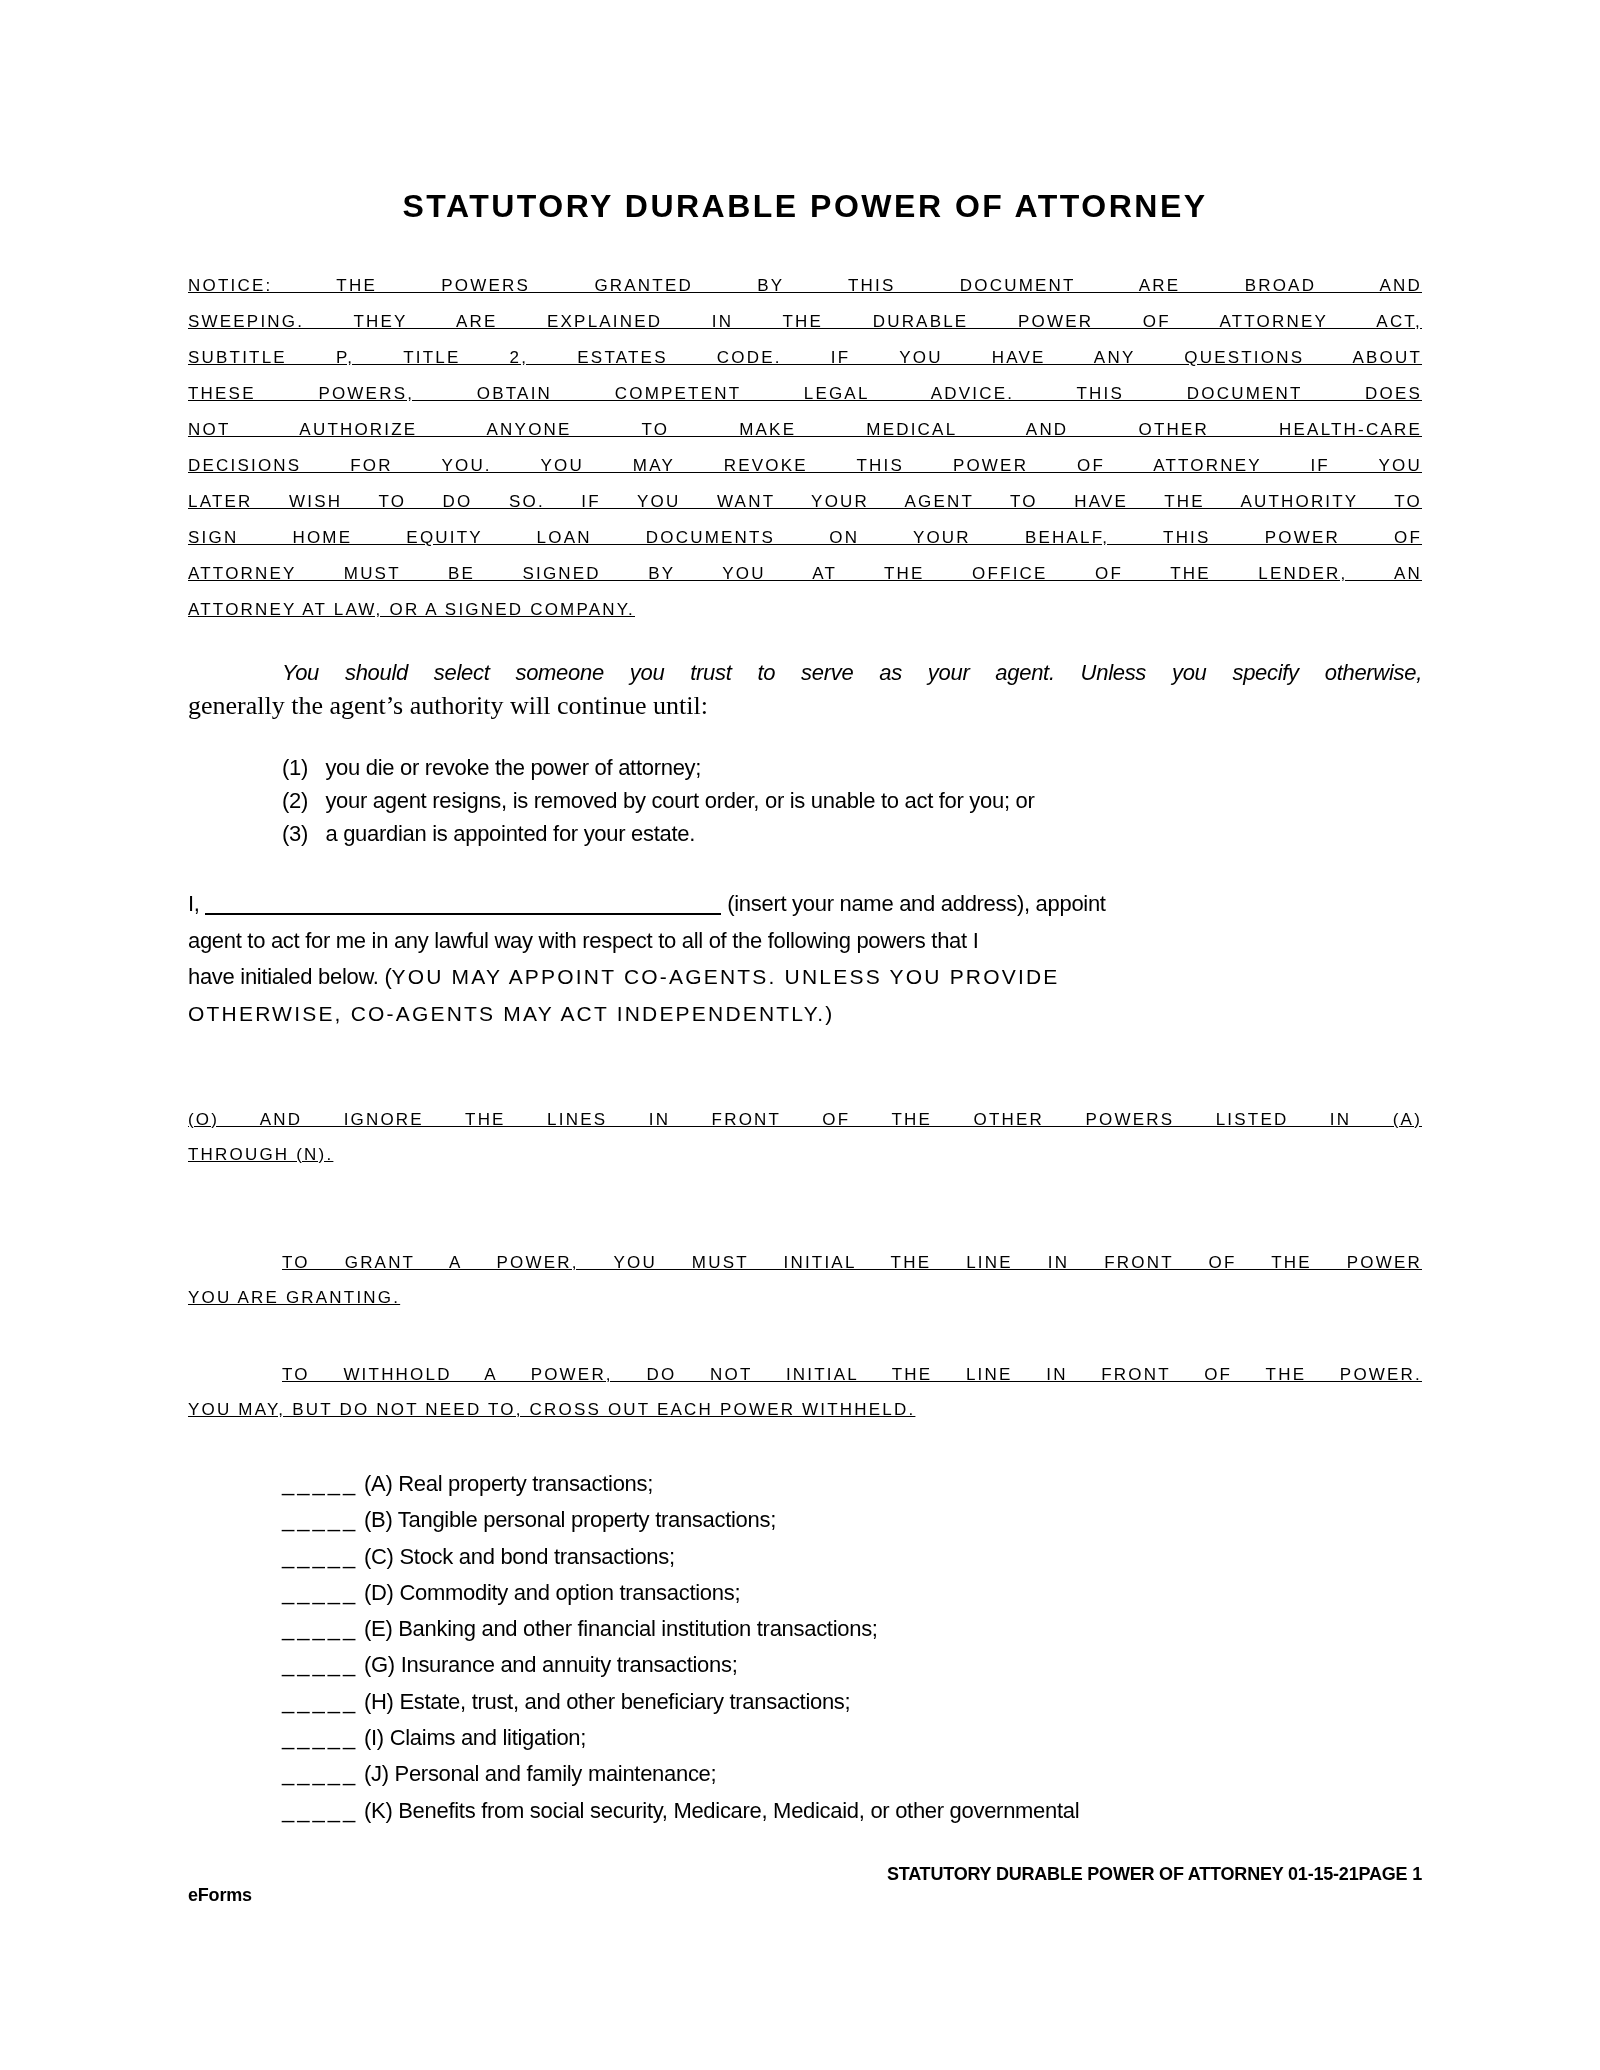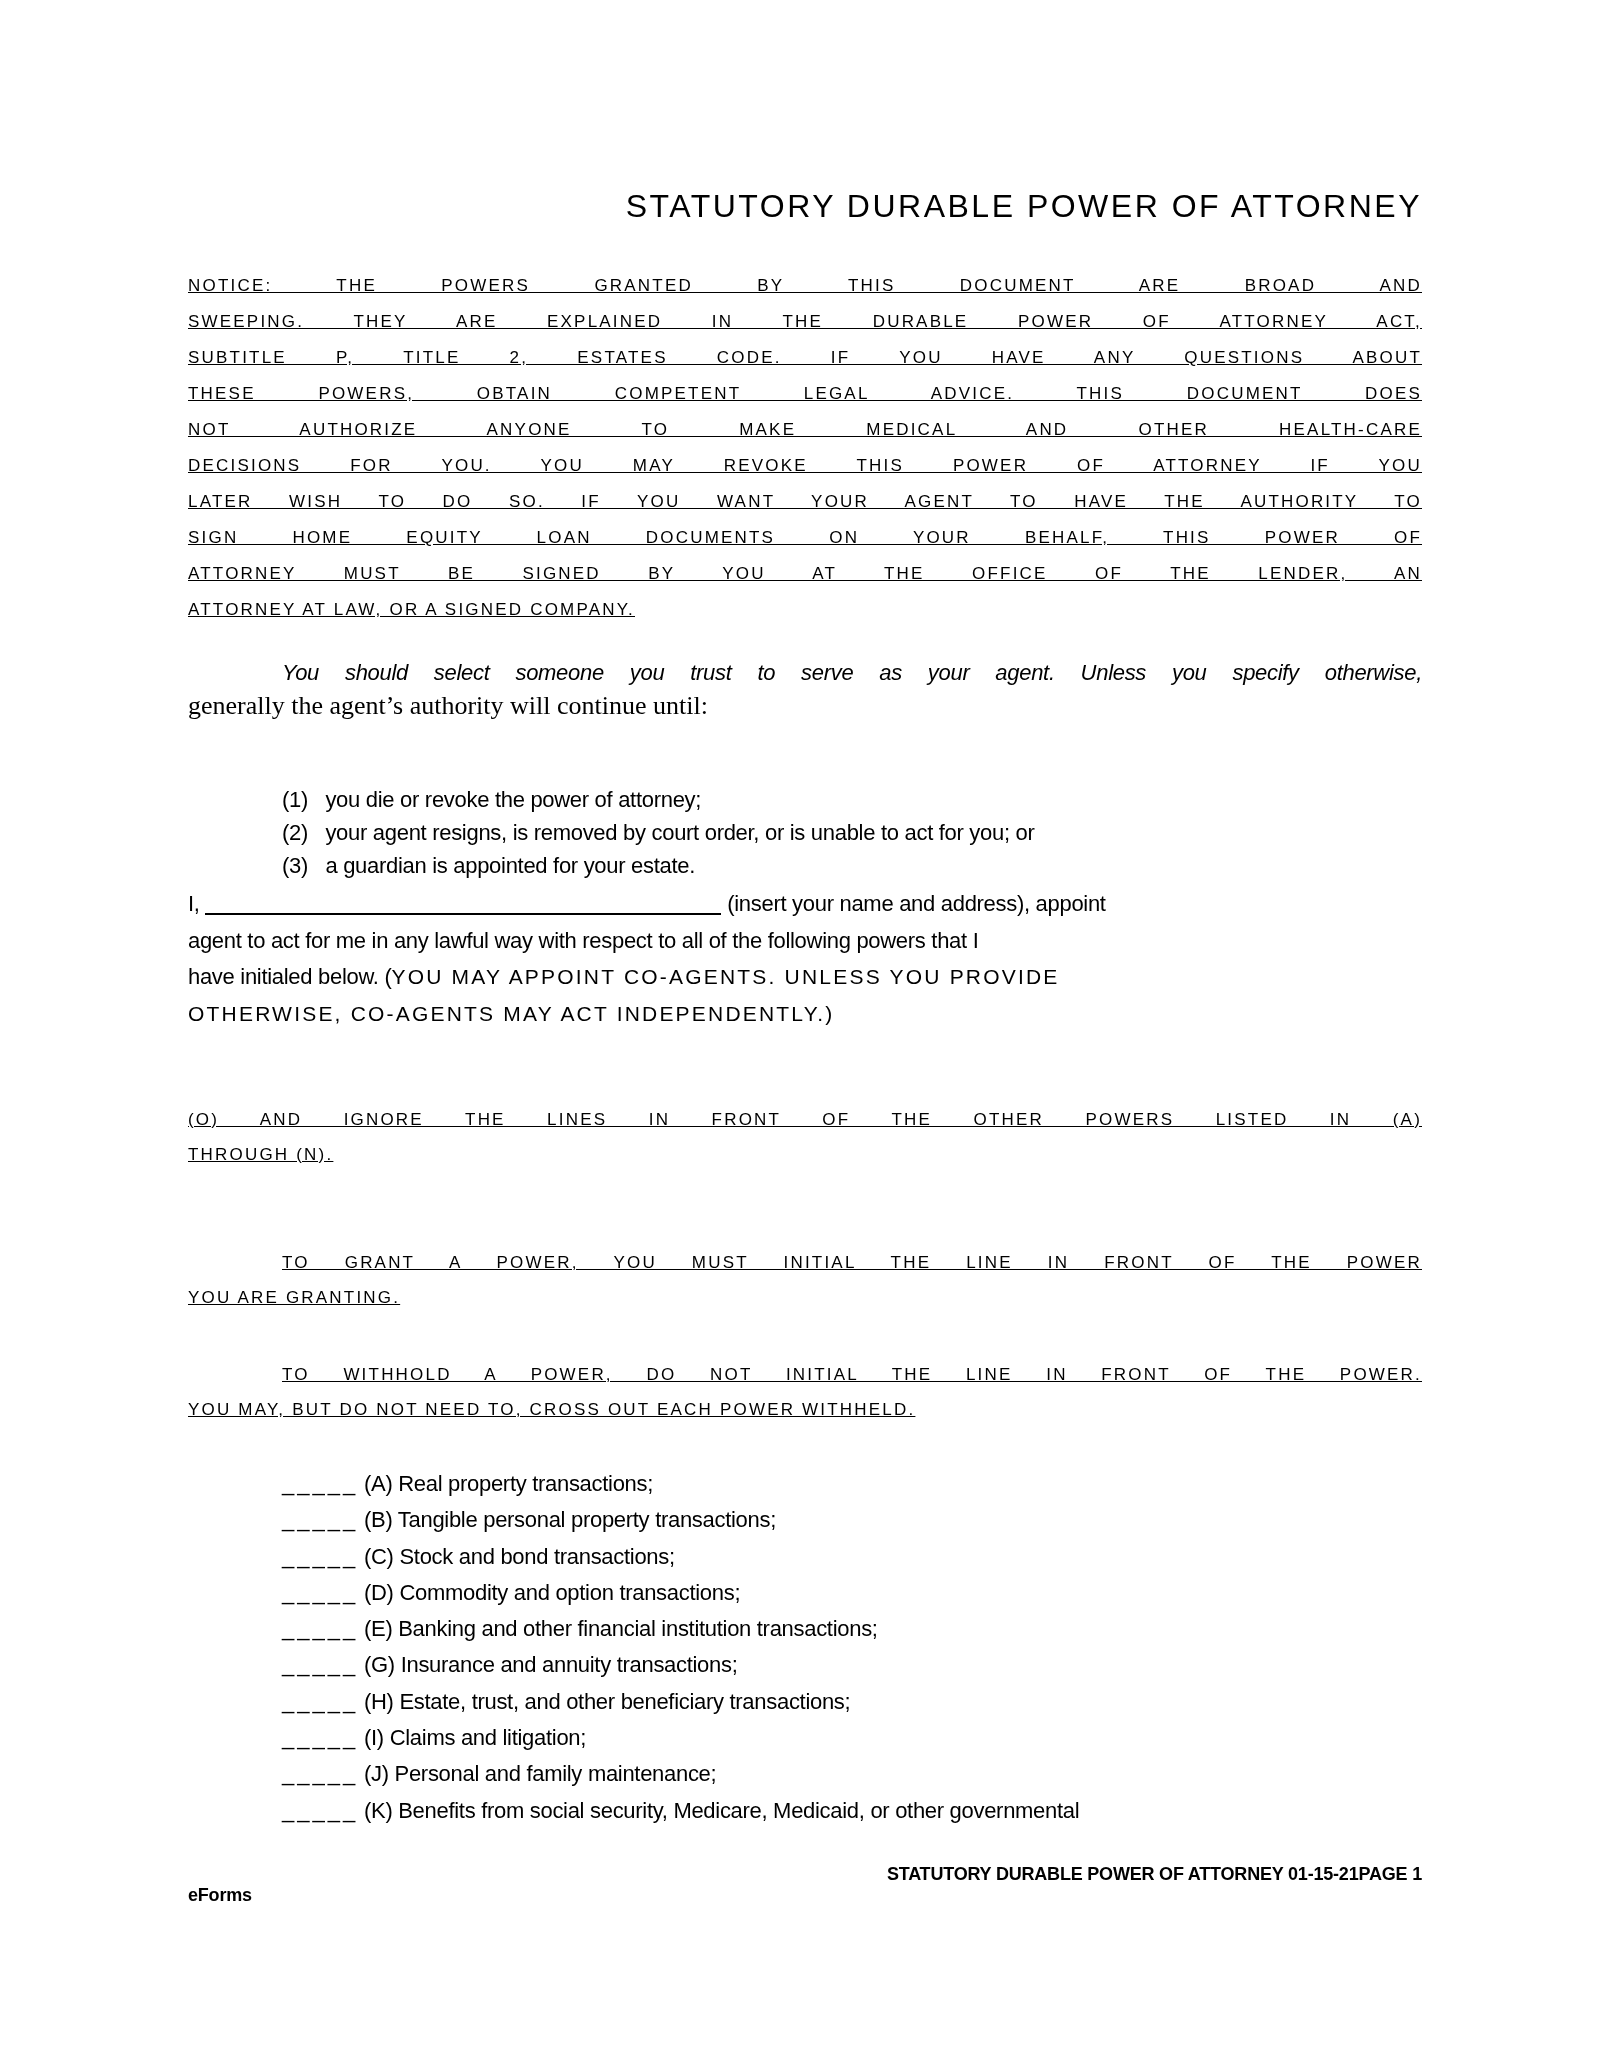--- a/index.html
+++ b/index.html
@@ -16,21 +16,21 @@
   .wide .lline{line-height:36px;white-space:pre;}
   .lh345 .jline,.lh345 .lline{line-height:34.5px;}
 
   
   .tight{font-size:22px;letter-spacing:-0.3px;}
   .tight .lline{white-space:pre;}
 
   .indent{padding-left:94px;}
 
   .title{
-    top:186px;text-align:right;font-weight:normal;font-size:32px;
+    top:186px;text-align:center;font-weight:bold;font-size:32px;
     letter-spacing:2.5px;line-height:40px;
   }
 
   .serif-line{
     font-family:"Liberation Serif",serif;font-size:26px;letter-spacing:0;
     line-height:33px;
   }
   .sel1{line-height:33px;text-align:justify;text-align-last:justify;padding-left:94px;font-style:italic;}
   .cond .lline{line-height:33px;padding-left:94px;}
 
@@ -68,21 +68,21 @@
     <div class="jline">SIGN HOME EQUITY LOAN DOCUMENTS ON YOUR BEHALF, THIS POWER OF</div>
     <div class="jline">ATTORNEY MUST BE SIGNED BY YOU AT THE OFFICE OF THE LENDER, AN</div>
     <div class="lline">ATTORNEY AT LAW, OR A SIGNED COMPANY.</div>
   </div>
 
   <div class="block tight" style="top:656px;">
     <div class="sel1">You should select someone you trust to serve as your agent.  Unless you specify otherwise,</div>
     <div class="serif-line">generally the agent’s authority will continue until:</div>
   </div>
 
-  <div class="block tight cond" style="top:751px;margin-top:32px;">
+  <div class="block tight cond" style="top:751px;">
     <div class="lline">(1)   you die or revoke the power of attorney;</div>
     <div class="lline">(2)   your agent resigns, is removed by court order, or is unable to act for you; or</div>
     <div class="lline">(3)   a guardian is appointed for your estate.</div>
   </div>
 
   <div class="block tight app" style="top:886px;">
     <div class="aline"><span>I,</span> <span class="blank-rule w516"></span> <span>(insert your name and address), appoint</span></div>
     <div class="aline lline">agent to act for me in any lawful way with respect to all of the following powers that I</div>
     <div class="aline"><span>have initialed below. (</span><span class="wide-inline">YOU MAY APPOINT CO-AGENTS.  UNLESS YOU PROVIDE</span></div>
     <div class="aline lline wide-inline">OTHERWISE, CO-AGENTS MAY ACT INDEPENDENTLY.)</div>

